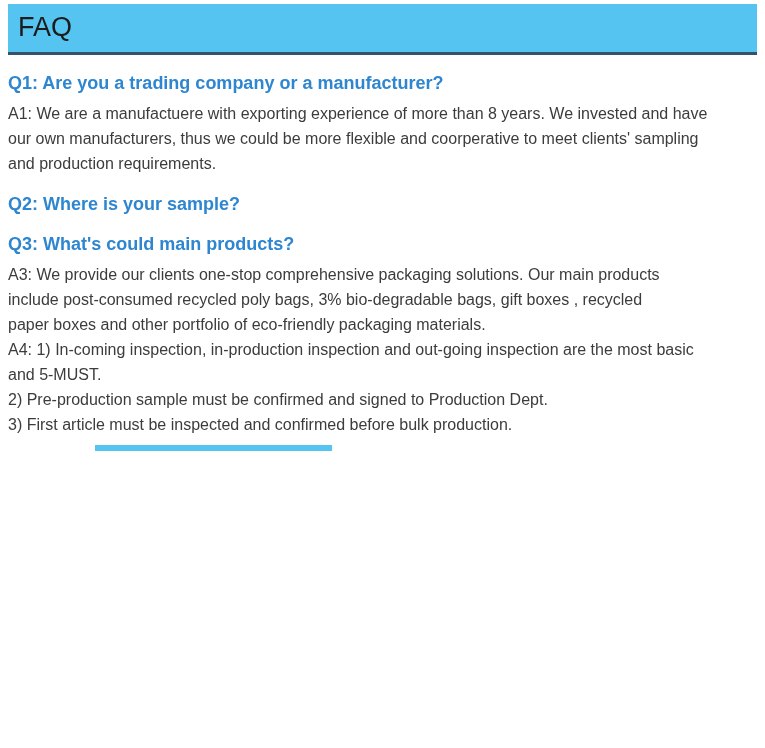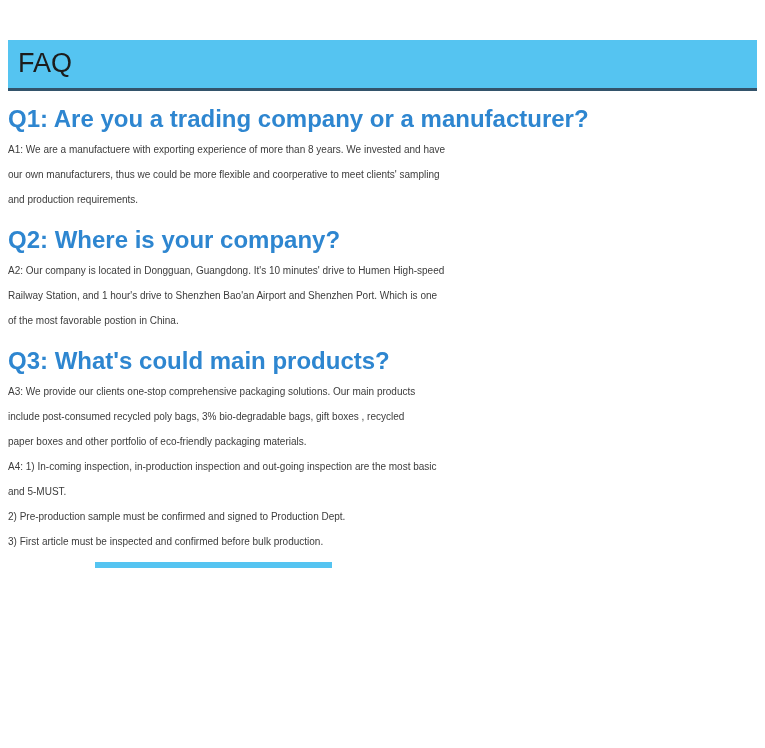--- a/index.html
+++ b/index.html
@@ -12,39 +12,38 @@
     box-sizing: border-box;
     width: 765px;
     min-height: 748px;
     padding: 4px 8px 0 8px;
     background: #ffffff;
   }
   .faq-header {
     background: var(--header-bg, #55c4f1);
     border-bottom: 3px solid var(--header-border, #33536b);
     padding: 7px 10px 8px 10px;
-    margin-top: 36px;
   }
   .faq-header h1 {
     margin: 0;
     font-size: 27px;
     line-height: 33px;
     font-weight: 500;
     color: #1c1c1c;
   }
   .faq-item h2 {
     margin: 16px 0 6px 0;
-    font-size: 24px;
+    font-size: 18px;
     line-height: 24px;
     font-weight: 700;
     color: var(--question-color, #2e86d0);
   }
   .faq-item p {
     margin: 0;
-    font-size: 10px;
+    font-size: 16px;
     line-height: 25px;
     color: var(--answer-color, #3c3c3c);
     white-space: pre-line;
   }
   .bottom-bar {
     width: 237px;
     height: 6px;
     margin: 8px 0 0 87px;
     background: var(--header-bg, #55c4f1);
   }
@@ -61,24 +60,21 @@
   <main>
 
     <section class="faq-item">
       <h2>Q1: Are you a trading company or a manufacturer?</h2>
       <p>A1: We are a manufactuere with exporting experience of more than 8 years. We invested and have
 our own manufacturers, thus we could be more flexible and coorperative to meet clients' sampling
 and production requirements.</p>
     </section>
 
     <section class="faq-item">
-      <h2>Q2: Where is your company?</h2>
-      <p>A2: Our company is located in Dongguan, Guangdong. It's 10 minutes' drive to Humen High-speed
-Railway Station, and 1 hour's drive to Shenzhen Bao'an Airport and Shenzhen Port. Which is one
-of the most favorable postion in China.</p>
+      <h2>Q2: Where is your sample?</h2>
     </section>
 
     <section class="faq-item">
       <h2>Q3: What's could main products?</h2>
       <p>A3: We provide our clients one-stop comprehensive packaging solutions. Our main products
 include post-consumed recycled poly bags, 3% bio-degradable bags, gift boxes , recycled
 paper boxes and other portfolio of eco-friendly packaging materials.</p>
     </section>
 
     <section class="faq-item">

